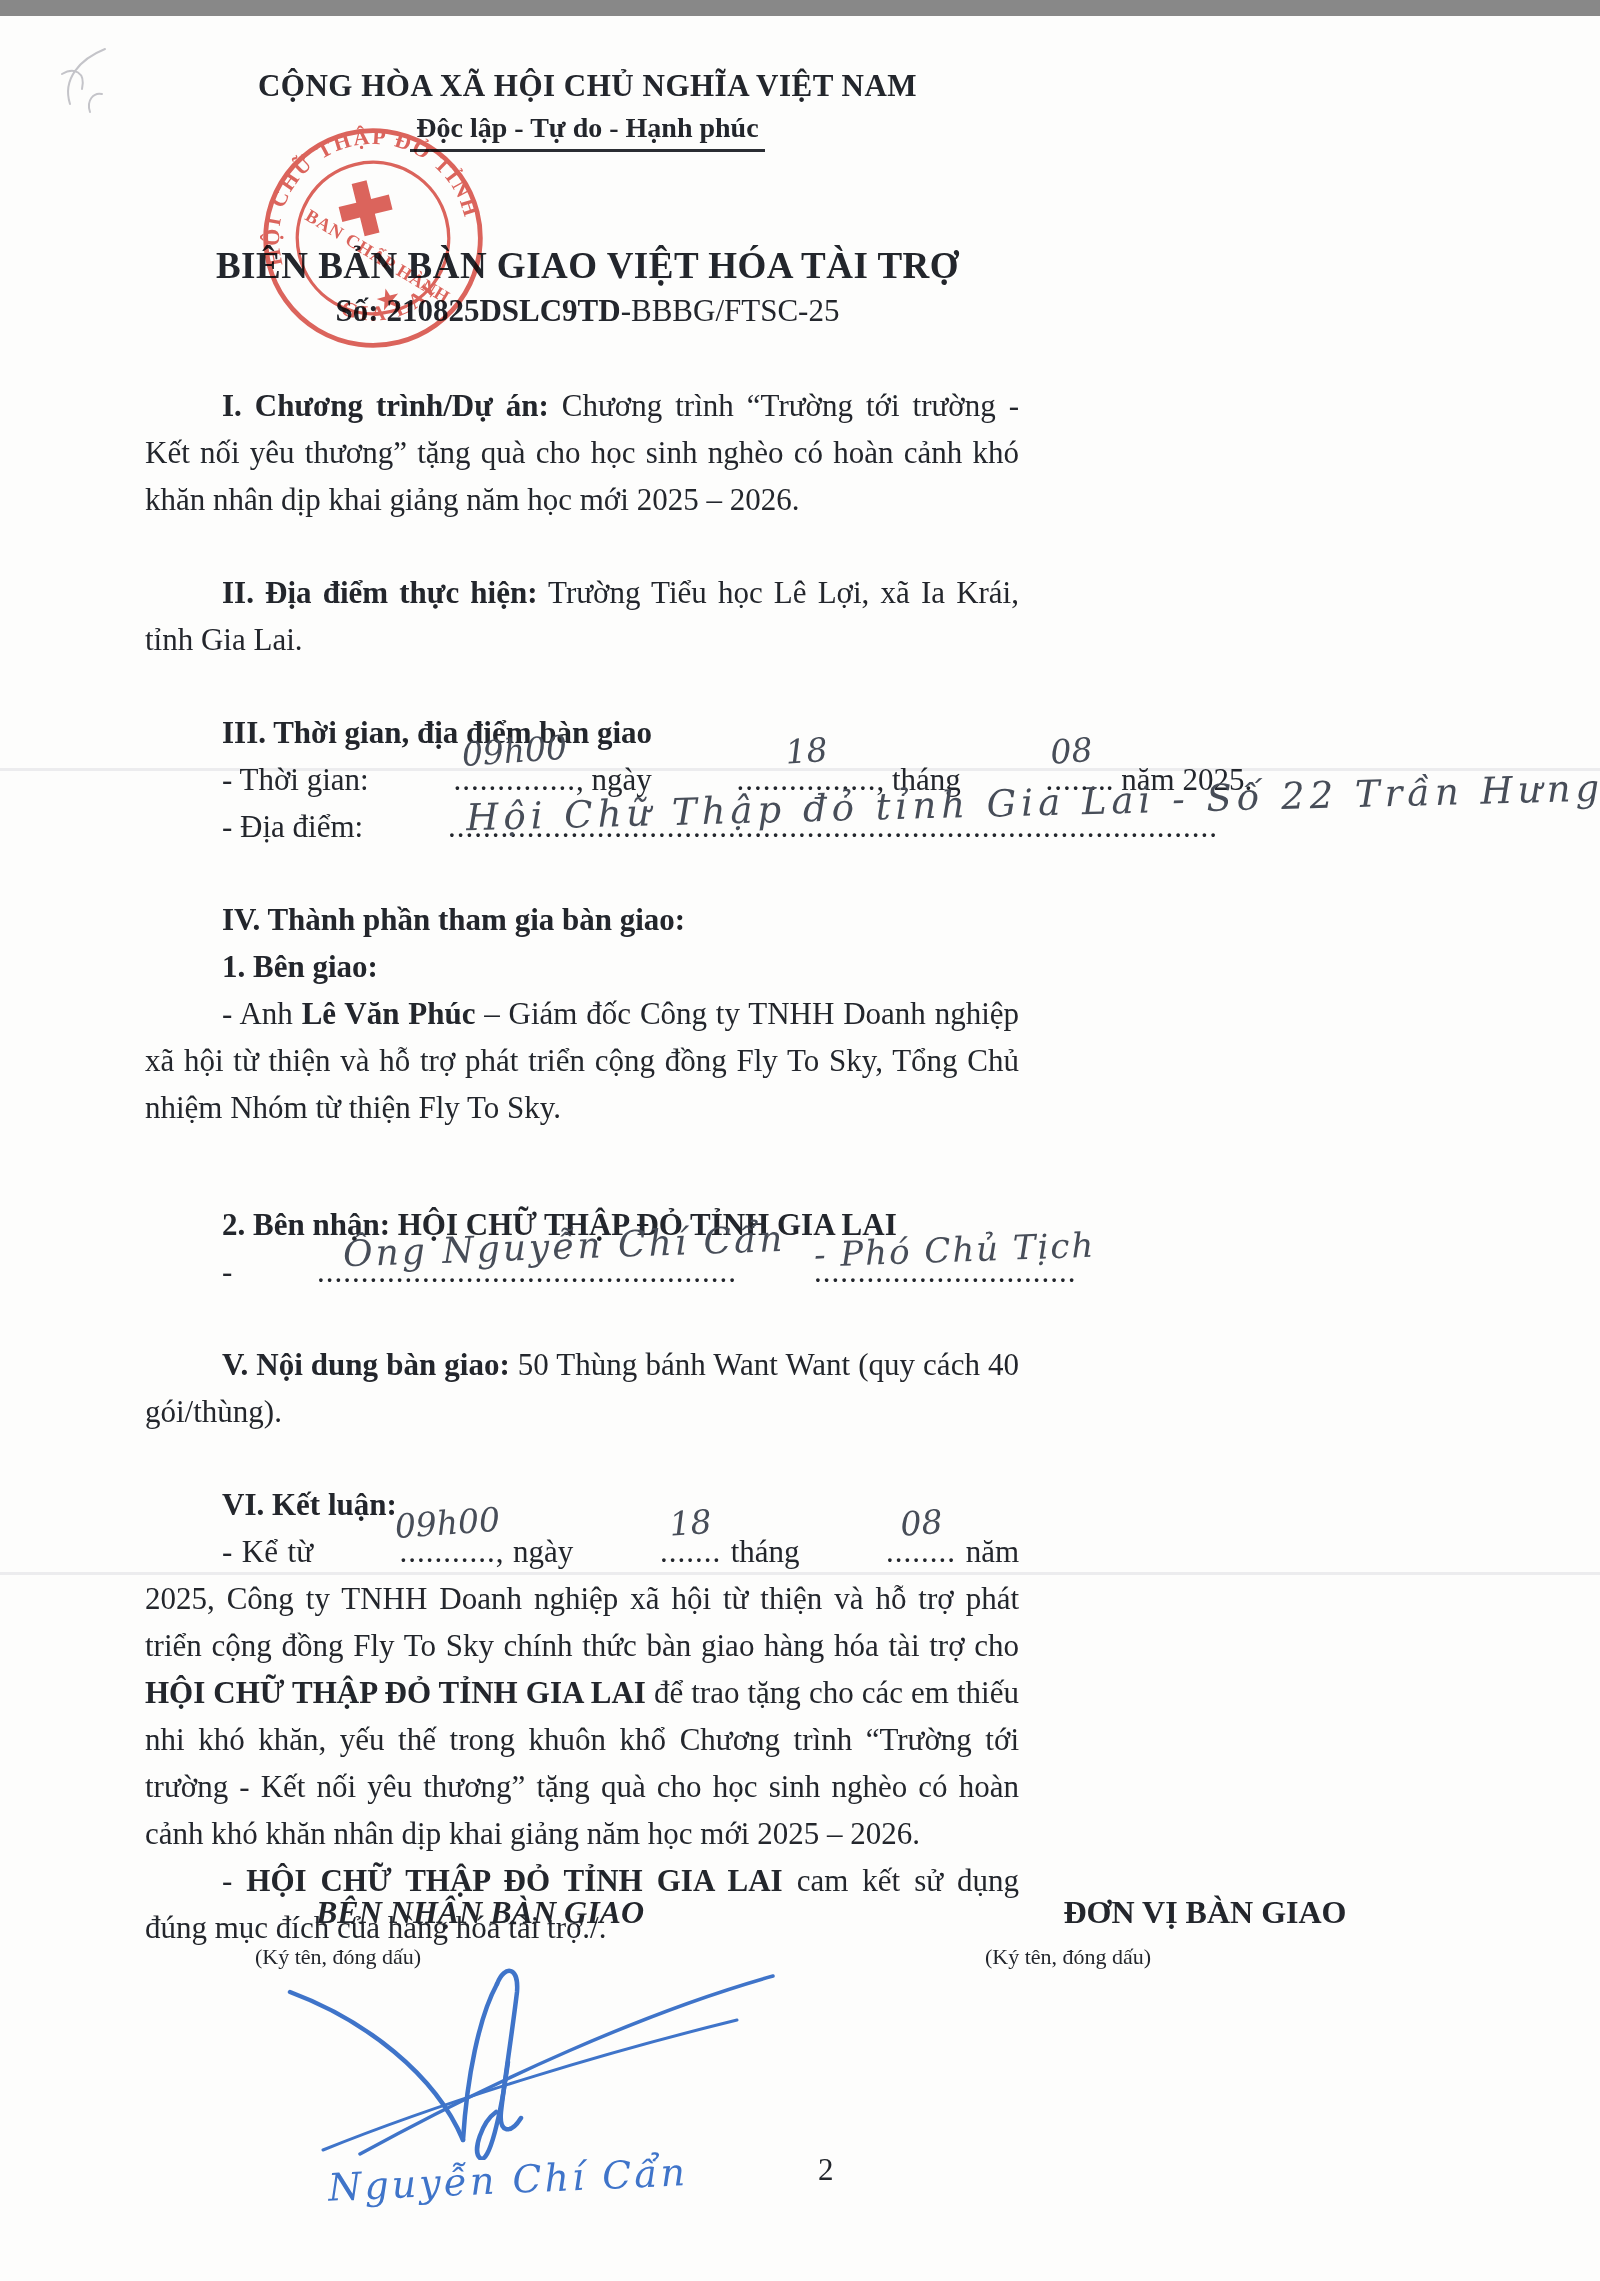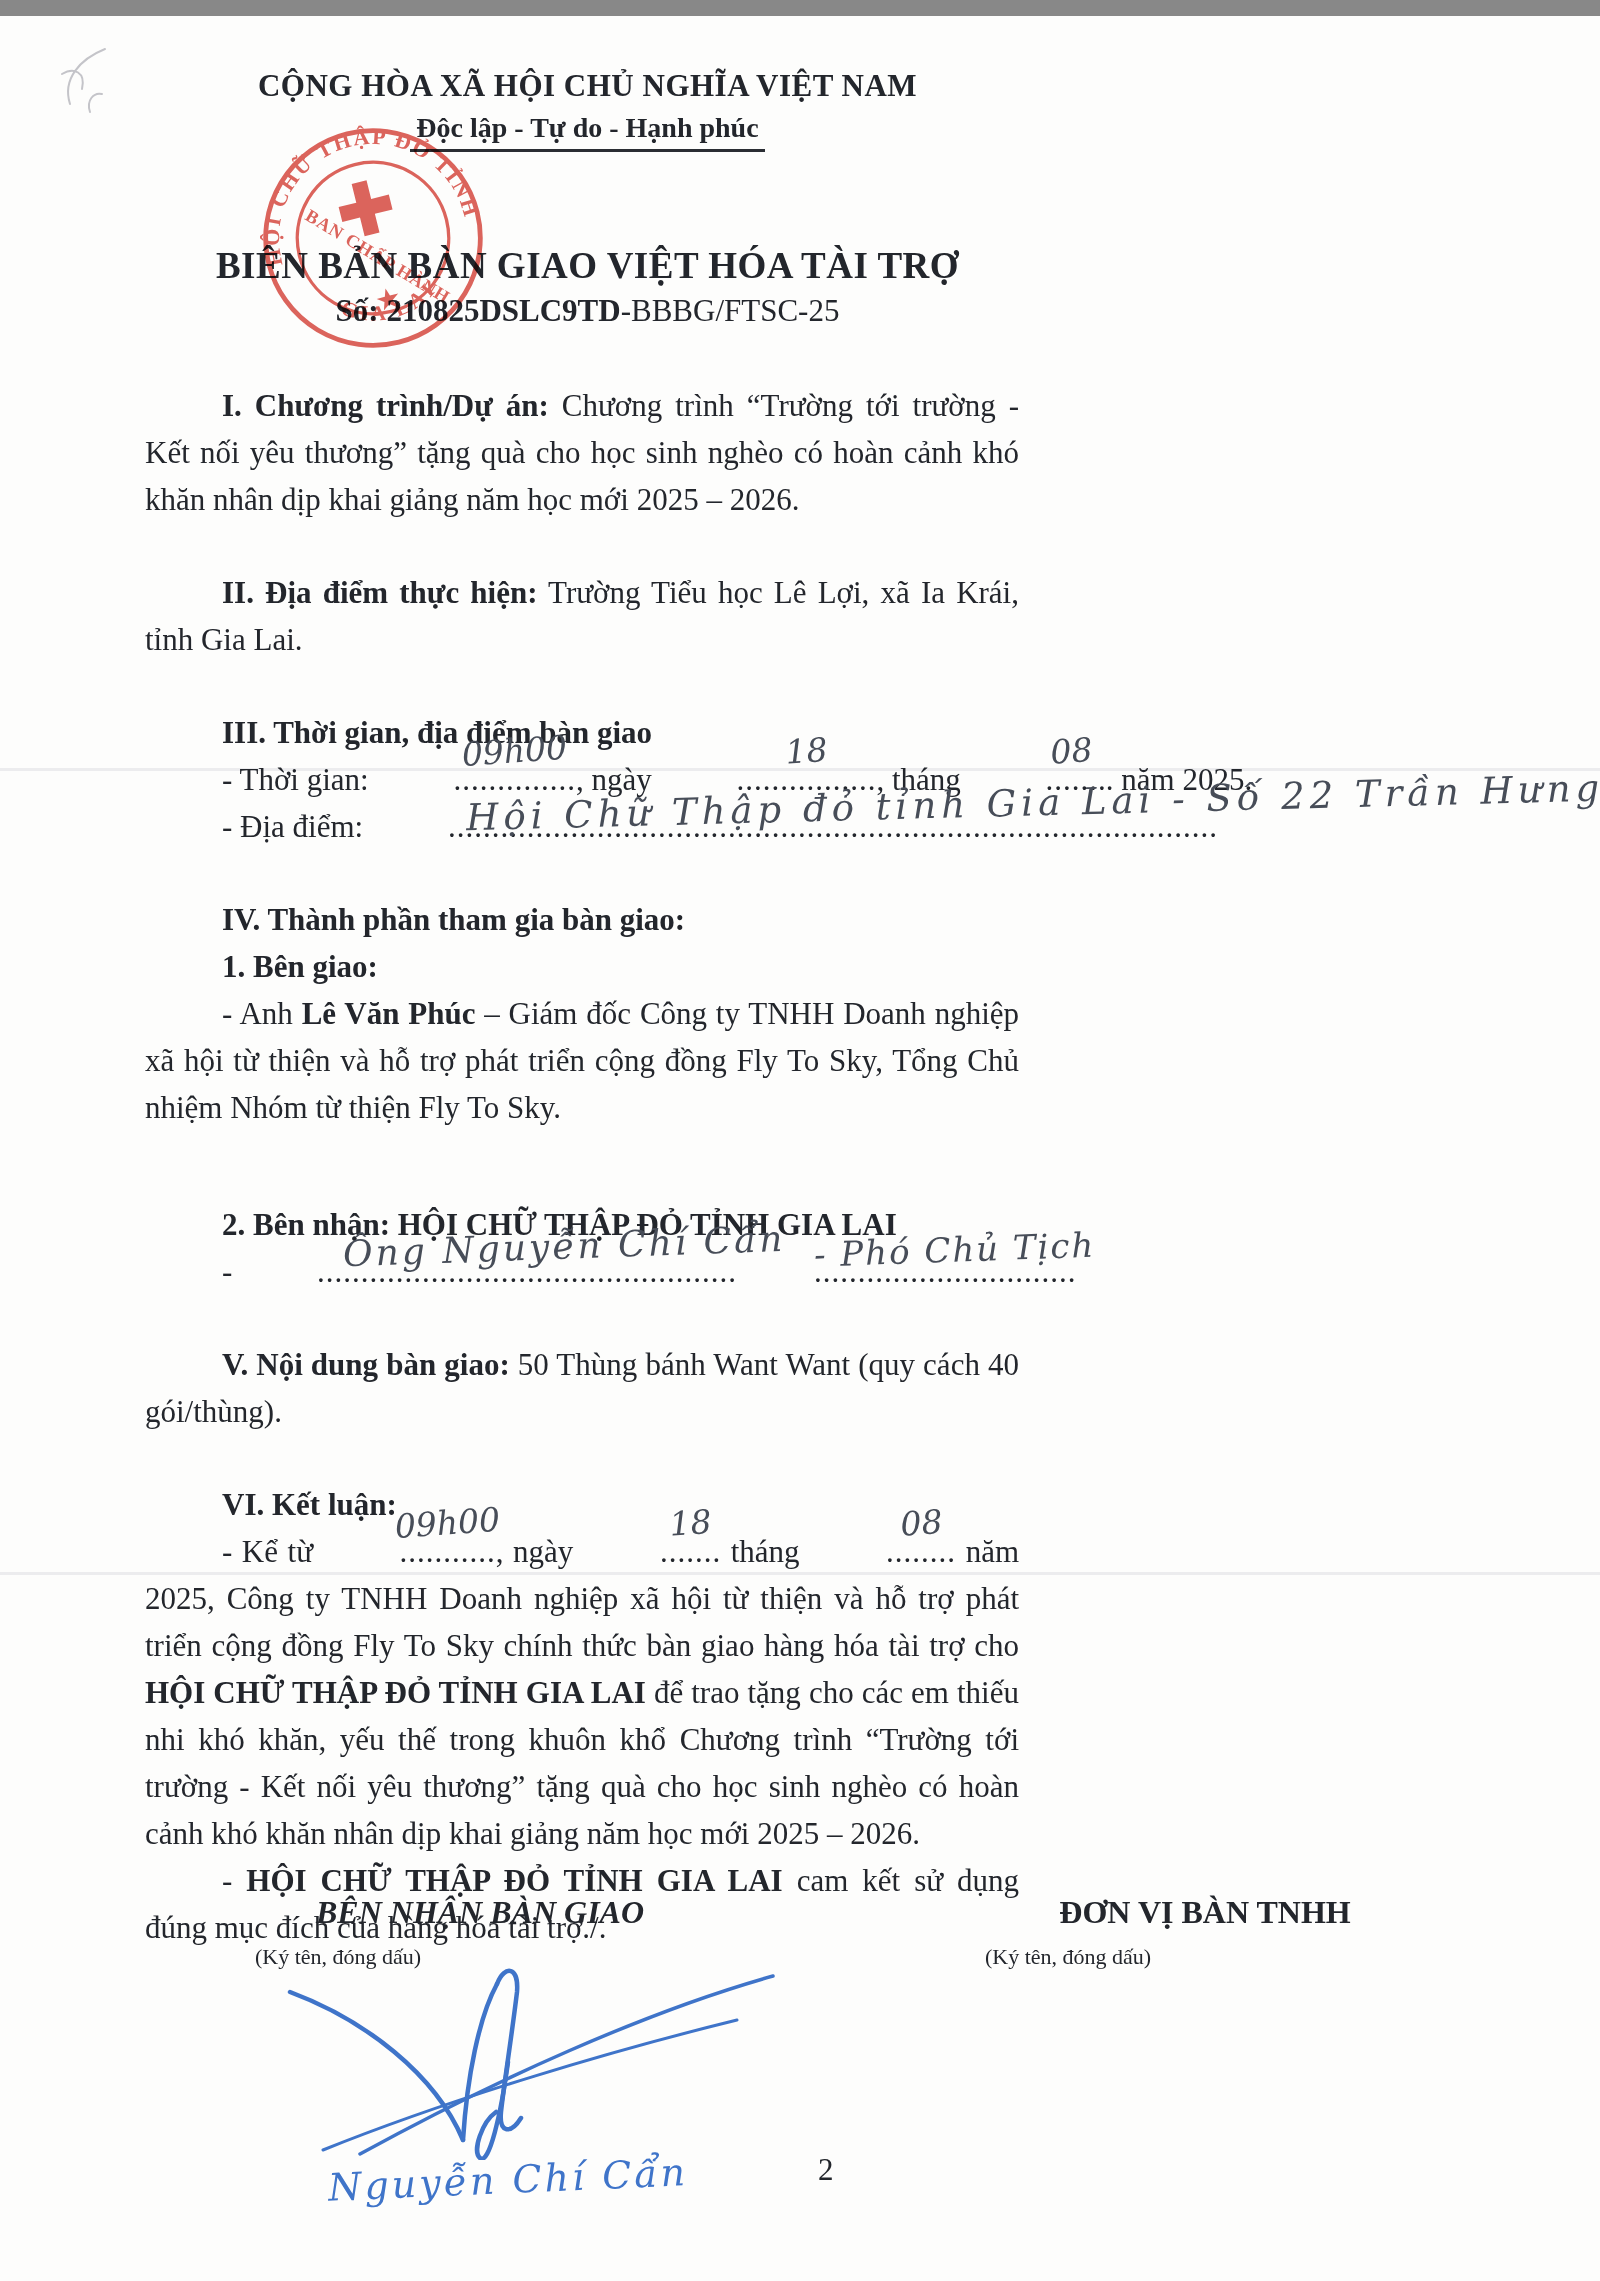--- a/index.html
+++ b/index.html
@@ -115,21 +115,21 @@
 
     <p class="mt1"><span class="bold">V. Nội dung bàn giao:</span><span> 50 Thùng bánh Want Want (quy cách 40 gói/thùng).</span></p>
 
     <p class="mt1 bold">VI. Kết luận:</p>
     <p><span>- Kể từ </span><span class="fillwrap"><span class="dots">...........</span><i class="hw hw-over">09h00</i></span><span>, ngày </span><span class="fillwrap"><span class="dots">.......</span><i class="hw hw-over">18</i></span><span> tháng </span><span class="fillwrap"><span class="dots">........</span><i class="hw hw-over">08</i></span><span> năm 2025, Công ty TNHH Doanh nghiệp xã hội từ thiện và hỗ trợ phát triển cộng đồng Fly To Sky chính thức bàn giao hàng hóa tài trợ cho </span><span class="bold">HỘI CHỮ THẬP ĐỎ TỈNH GIA LAI</span><span> để trao tặng cho các em thiếu nhi khó khăn, yếu thế trong khuôn khổ Chương trình “Trường tới trường - Kết nối yêu thương” tặng quà cho học sinh nghèo có hoàn cảnh khó khăn nhân dịp khai giảng năm học mới 2025 – 2026.</span></p>
     <p><span>- </span><span class="bold">HỘI CHỮ THẬP ĐỎ TỈNH GIA LAI</span><span> cam kết sử dụng đúng mục đích của hàng hóa tài trợ./.</span></p>
   </div>
 
   <div class="sig-title sig-left-title">BÊN NHẬN BÀN GIAO</div>
   <div class="sig-sub sig-left-sub">(Ký tên, đóng dấu)</div>
-  <div class="sig-title sig-right-title">ĐƠN VỊ BÀN TNHH</div>
+  <div class="sig-title sig-right-title">ĐƠN VỊ BÀN GIAO</div>
   <div class="sig-sub sig-right-sub">(Ký tên, đóng dấu)</div>
 
   <svg class="sign-svg" viewBox="0 0 525 198">
     <g fill="none" stroke="var(--pen_blue)" stroke-width="4.5" stroke-linecap="round">
       <path d="M25,30 C100,58 170,112 198,178"></path>
       <path d="M198,178 C202,115 214,55 232,22"></path>
       <path d="M232,22 C240,2 254,5 252,30 C247,72 239,122 236,150 C234,172 246,172 256,156"></path>
       <path d="M243,100 C236,152 224,204 215,196 C207,189 217,160 231,150"></path>
       <path d="M95,192 C230,118 380,50 508,14" stroke-width="3.5"></path>
       <path d="M58,188 C190,135 350,88 472,58" stroke-width="3"></path>

